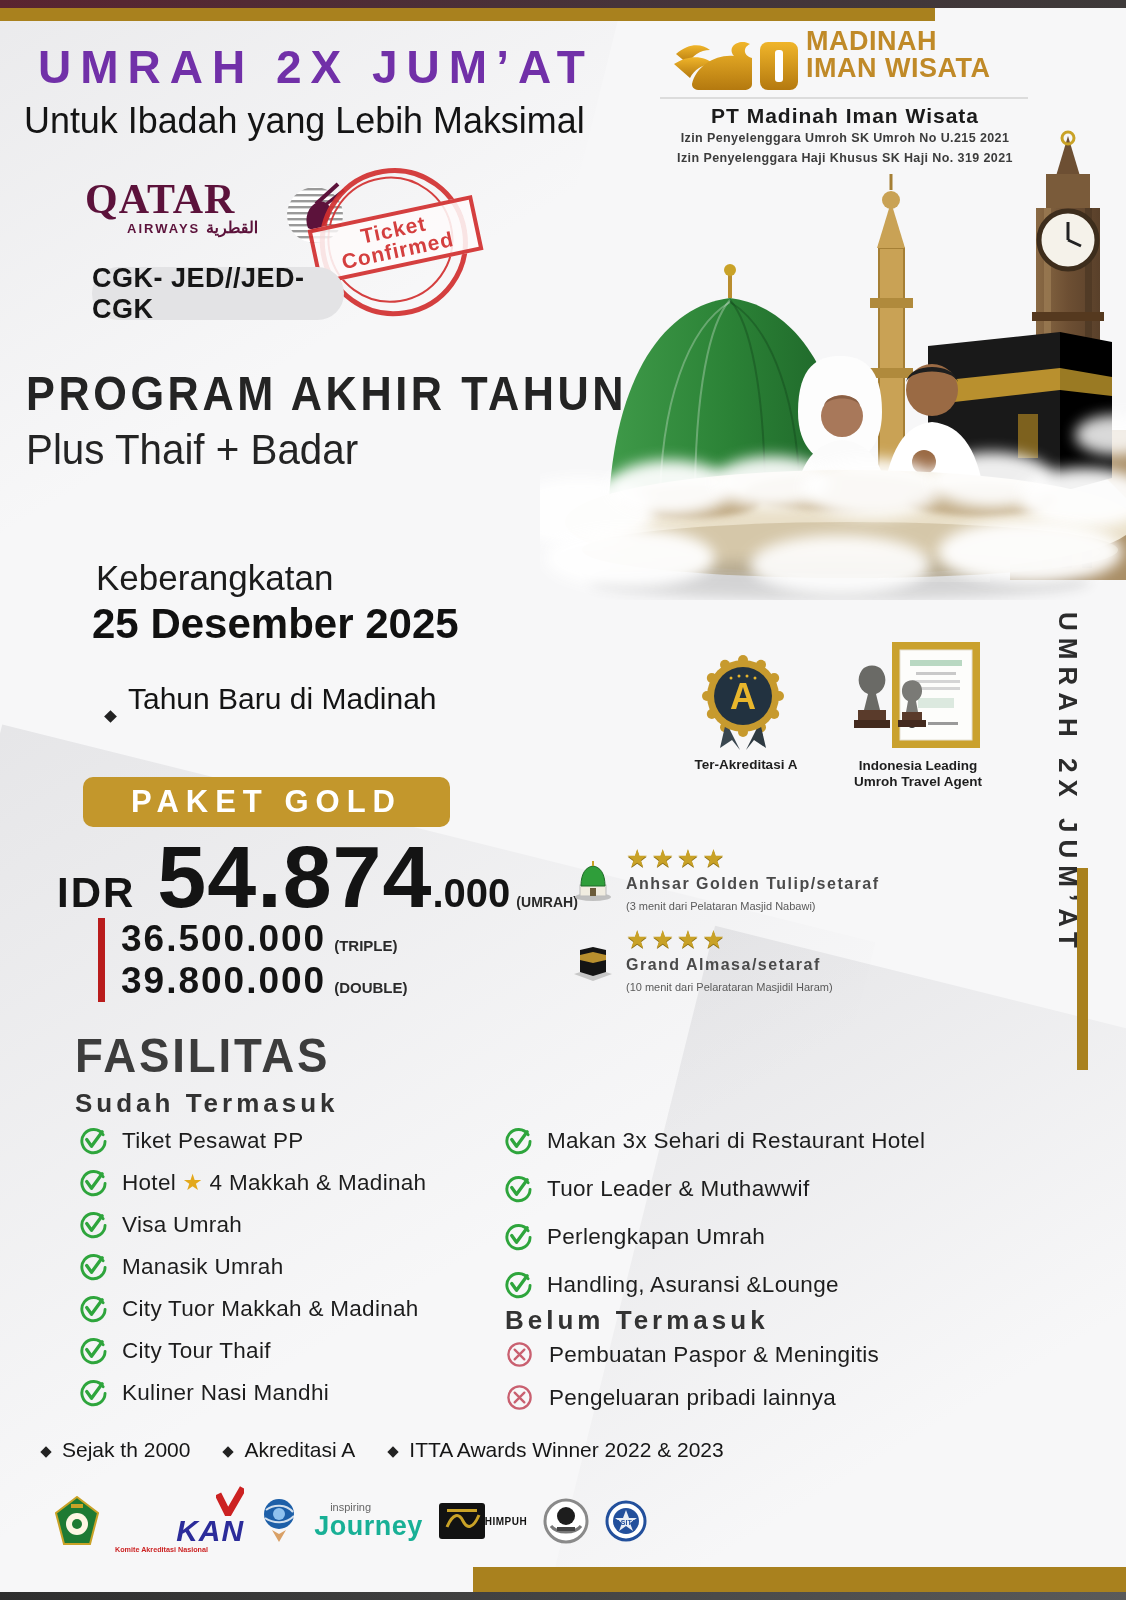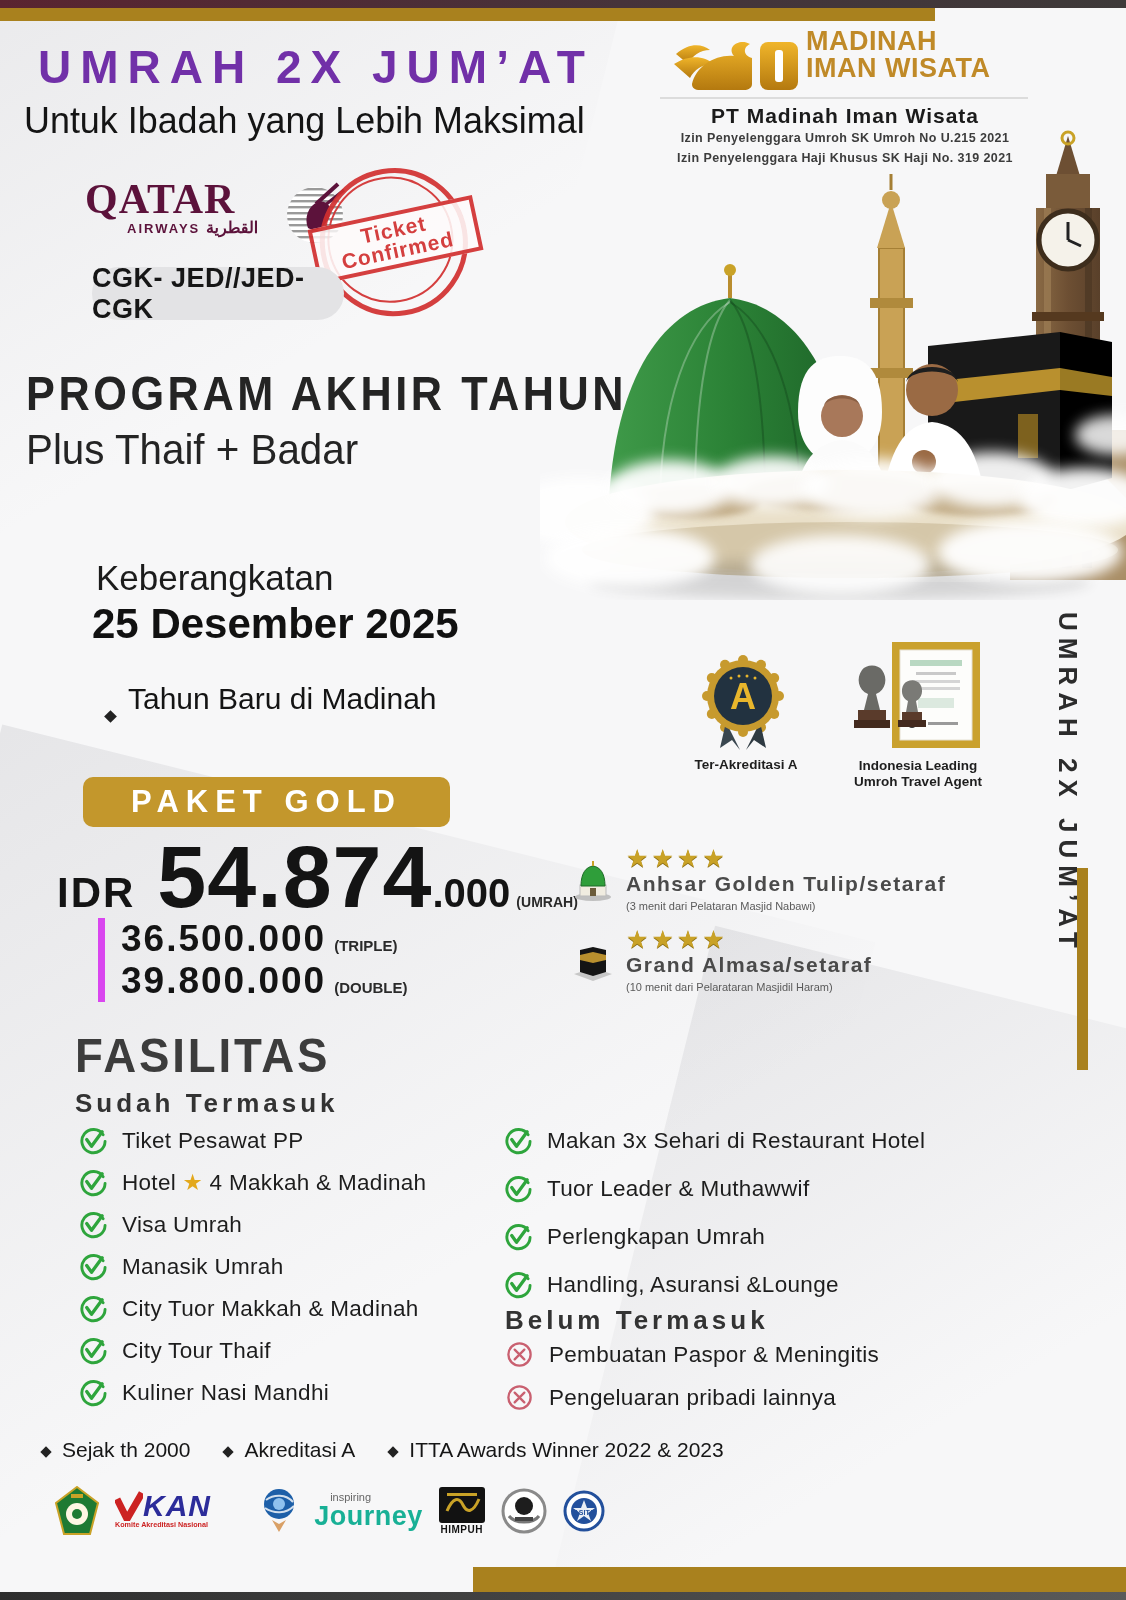--- a/index.html
+++ b/index.html
@@ -61,31 +61,31 @@
   .award-label{left:838px;top:758px;width:160px;text-align:center;font-size:13.5px;line-height:16px;font-weight:bold;color:#1e1e1e;z-index:3;}
 
   
   .paket-pill{left:83px;top:777px;width:367px;height:50px;background:#c3972c;border-radius:10px;z-index:3;
               display:flex;align-items:center;justify-content:center;color:#fff;font-size:31px;font-weight:900;letter-spacing:7px;}
   .price-row{left:57px;top:826px;display:flex;align-items:baseline;z-index:3;white-space:nowrap;}
   .price-cur{font-size:42px;font-weight:900;color:#141414;letter-spacing:2px;margin-right:22px;}
   .price-main{font-size:88px;font-weight:900;color:#141414;letter-spacing:1px;}
   .price-suf{font-size:40px;font-weight:900;color:#141414;}
   .price-note{font-size:14px;font-weight:bold;color:#2a2a2a;margin-left:6px;}
-  .price-others{left:98px;top:918px;border-left:7px solid #d946ef;padding-left:16px;z-index:3;}
+  .price-others{left:98px;top:918px;border-left:7px solid #b91c1c;padding-left:16px;z-index:3;}
   .po-row{display:flex;align-items:baseline;height:42px;white-space:nowrap;}
   .po-val{font-size:37px;font-weight:900;color:#141414;letter-spacing:2px;}
   .po-note{font-size:15px;font-weight:bold;color:#2a2a2a;margin-left:8px;}
 
   
   .hotels{left:572px;top:845px;width:450px;z-index:3;}
   .hotel{display:grid;grid-template-columns:46px 1fr;column-gap:8px;margin-bottom:10px;}
   .hotel-icon{width:42px;height:42px;margin-top:14px;}
   .stars{font-size:25px;color:#c9a227;letter-spacing:3px;line-height:26px;text-shadow:0 1px 0 #8a6d14;}
-  .hotel-name{font-size:21px;font-weight:bold;color:#4a4a4a;letter-spacing:1.5px;line-height:25px;}
+  .hotel-name{font-size:16px;font-weight:bold;color:#4a4a4a;letter-spacing:1.5px;line-height:25px;}
   .hotel-detail{font-size:11px;color:#5a5a5a;line-height:20px;}
 
   
   .fas-title{left:75px;top:1028px;font-size:48px;font-weight:900;color:#3c3c3c;letter-spacing:3px;transform:scaleX(.95);transform-origin:left top;}
   .sec-title{font-size:26px;font-weight:900;color:#333;letter-spacing:4px;}
   .included-title{left:75px;top:1088px;}
   .excluded-title{left:505px;top:1305px;}
   .list{display:flex;flex-direction:column;}
   .list-left{left:78px;top:1126px;width:400px;}
   .list-right{left:503px;top:1126px;width:460px;}
@@ -97,27 +97,27 @@
   .chk-label{font-size:22.5px;color:#1d1d1d;letter-spacing:.3px;white-space:nowrap;}
   .chk-label .gold-star{color:#e3a81c;}
 
   
   .foot-points{left:42px;top:1438px;display:flex;z-index:3;}
   .fp{display:flex;align-items:flex-end;margin-right:34px;}
   .fp .dotb{width:8px;height:8px;background:#222;transform:rotate(45deg);margin:0 12px 6px 0;flex:0 0 8px;}
   .fp-label{font-size:21px;color:#161616;white-space:nowrap;}
   .logos{left:55px;top:1486px;display:flex;align-items:center;gap:16px;z-index:3;}
   .logo-kan{display:flex;flex-direction:column;line-height:1;}
-  .kan-top{display:flex;align-items:flex-end;}
+  .kan-top{display:flex;align-items:flex-end;flex-direction:column;}
   .kan-word{font-size:30px;font-weight:900;font-style:italic;color:#2c2c9a;letter-spacing:1px;}
   .kan-sub{font-size:10px;font-weight:bold;color:#c22;transform:scale(.72);transform-origin:left top;white-space:nowrap;}
   .logo-journey{display:flex;flex-direction:column;line-height:1;}
   .j-top{font-size:11px;color:#666;margin-left:16px;}
   .j-main{font-size:27px;font-weight:bold;color:#18b096;letter-spacing:.5px;}
-  .logo-himpuh{display:flex;flex-direction:column;align-items:center;line-height:1;}
+  .logo-himpuh{display:flex;flex-direction:row;align-items:center;line-height:1;}
   .himpuh-word{font-size:10px;font-weight:900;color:#111;margin-top:2px;letter-spacing:.5px;}
 
   
   .vtext{left:1052px;top:612px;writing-mode:vertical-rl;font-size:26px;font-weight:bold;color:#2c2c2c;letter-spacing:7px;white-space:nowrap;z-index:3;}
   .goldbar-side{left:1077px;top:868px;width:11px;height:202px;background:#a9811e;z-index:3;}
 
   
   .goldbar-bottom{left:473px;top:1567px;width:653px;height:26px;background:#a9811e;z-index:4;}
   .darkbar-bottom{left:0;top:1592px;width:1126px;height:8px;background:linear-gradient(90deg,#2e2e2e,#5a5a5a);z-index:4;}
 

